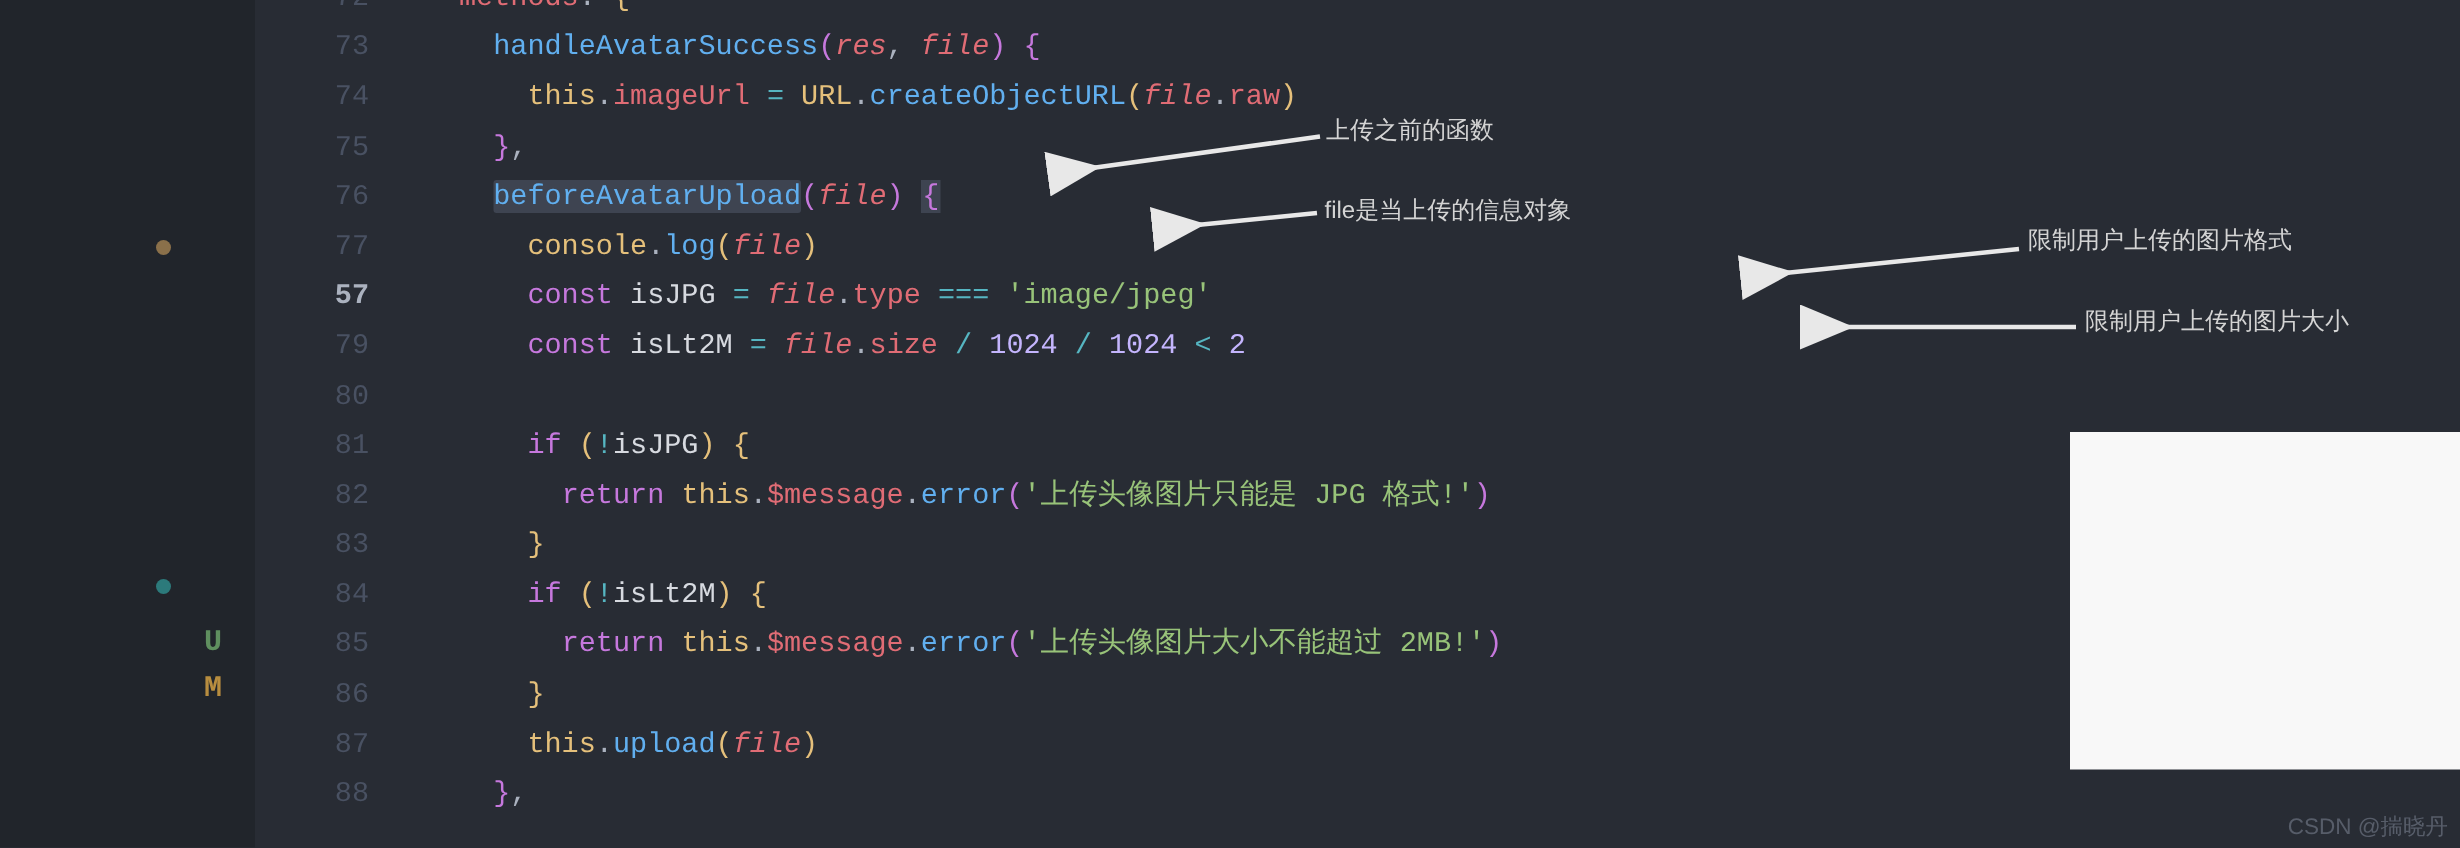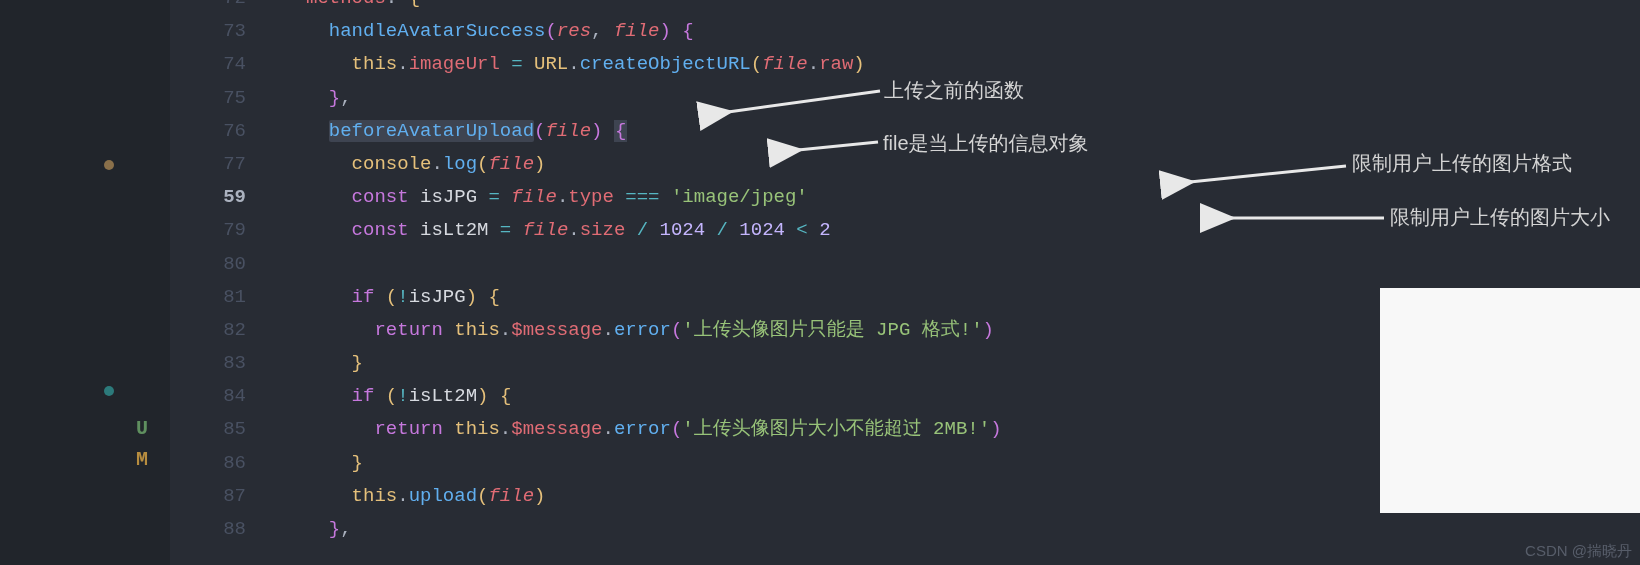--- a/index.html
+++ b/index.html
@@ -82,21 +82,21 @@
     border-radius: 2px;
   }
   .cursor-box {
     background: #3e4451;
     padding: 0 1px;
   }
   .annotation {
     position: absolute;
     color: #d4d4d4;
     font-family: "Microsoft YaHei", sans-serif;
-    font-size: 20px;
+    font-size: 16px;
     pointer-events: none;
     white-space: nowrap;
   }
   .arrow {
     position: absolute;
     pointer-events: none;
   }
   .overlay-box {
     position: absolute;
     background: #f8f8f8;
@@ -127,21 +127,21 @@
       <div class="status-letter sm" style="top: 448px;">M</div>
     </div>
 
   <div class="gutter" style="margin-top: -18px;">
       <div class="ln">72</div>
       <div class="ln">73</div>
       <div class="ln">74</div>
       <div class="ln">75</div>
       <div class="ln">76</div>
       <div class="ln">77</div>
-      <div class="ln current">59</div>
+      <div class="ln current">57</div>
       <div class="ln">79</div>
       <div class="ln">80</div>
       <div class="ln">81</div>
       <div class="ln">82</div>
       <div class="ln">83</div>
       <div class="ln">84</div>
       <div class="ln">85</div>
       <div class="ln">86</div>
       <div class="ln">87</div>
       <div class="ln">88</div>

